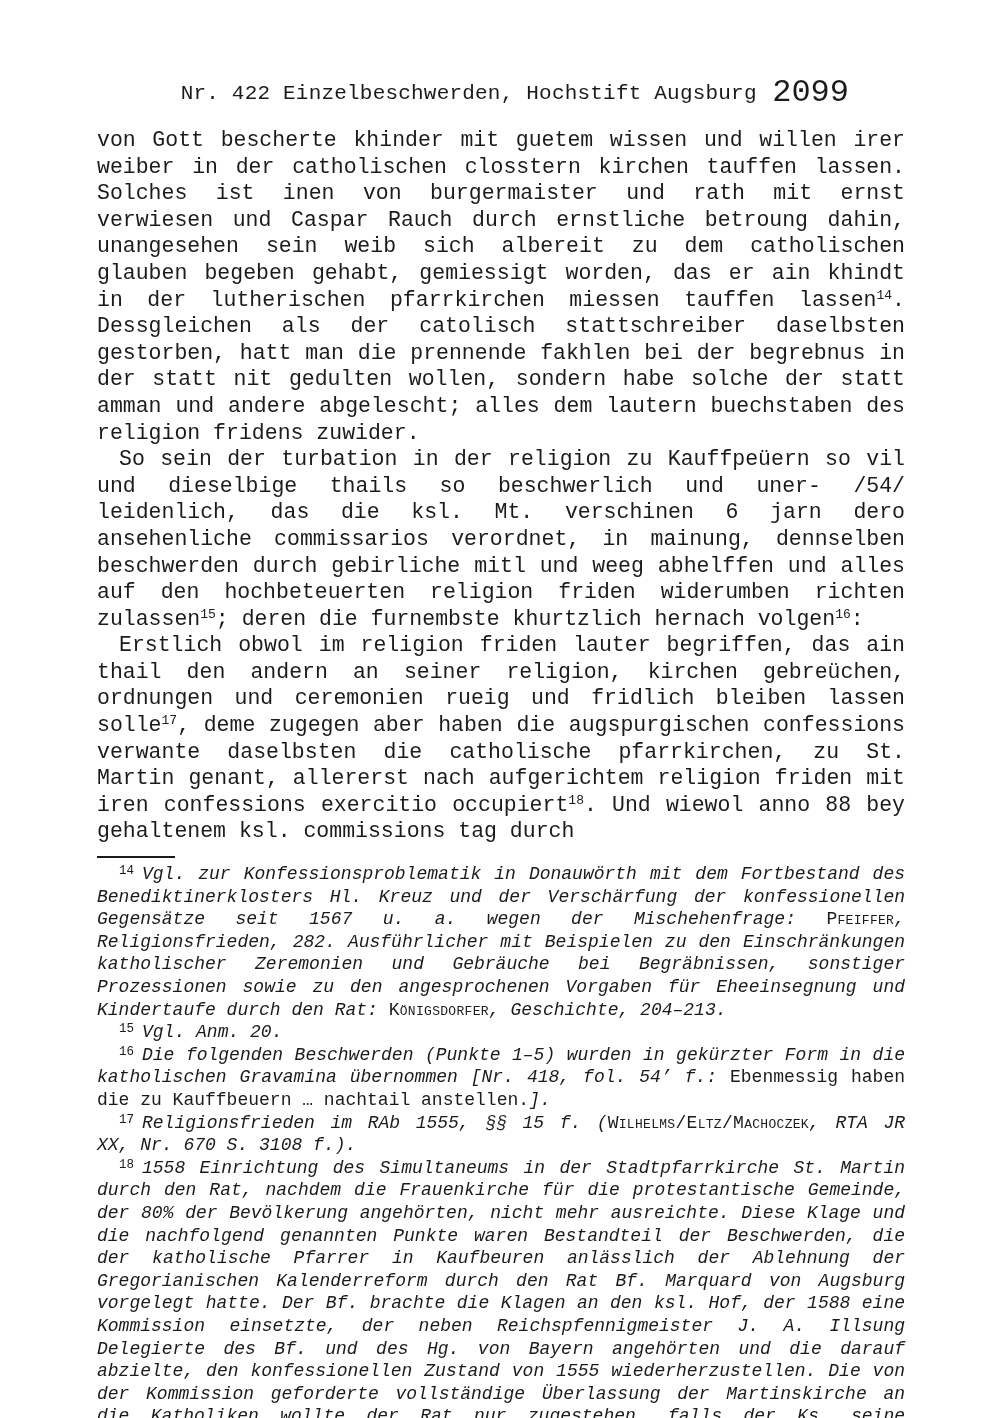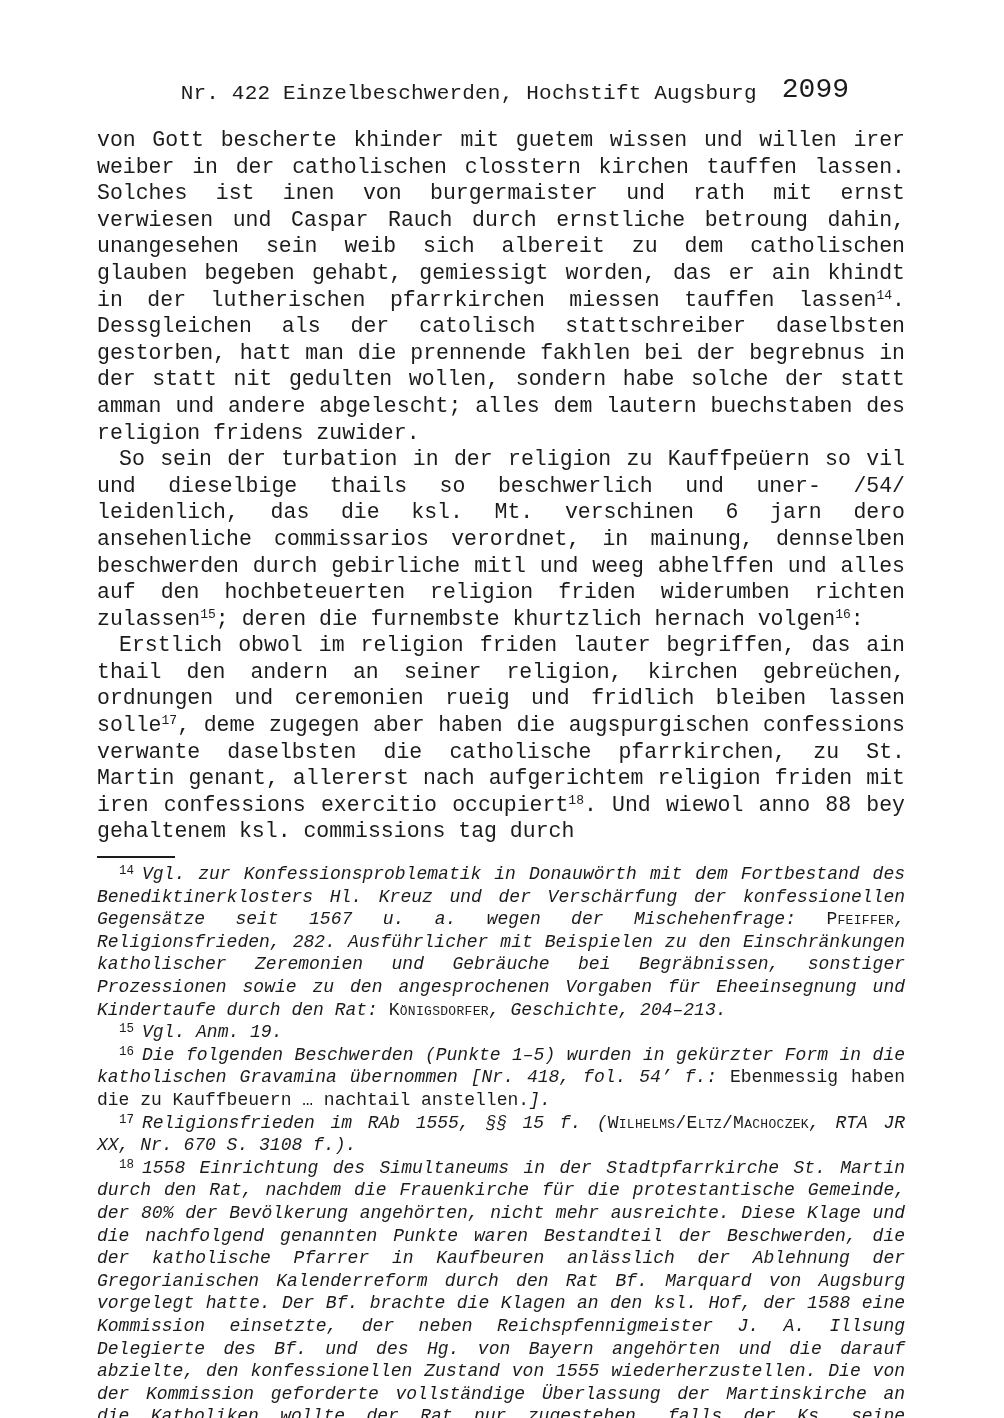--- a/index.html
+++ b/index.html
@@ -30,21 +30,21 @@
     left: 46%;
     transform: translateX(-50%);
     top: 2px;
     white-space: nowrap;
     letter-spacing: 0.2px;
   }
   .page-number {
     position: absolute;
     right: 56px;
     top: -6px;
-    font-size: 28px;
+    font-size: 32px;
   }
   .body-text {
     margin-top: 19px;
     font-size: 21.5px;
     line-height: 26.6px;
     text-align: justify;
   }
   .body-par { margin: 0; }
   .body-par.indent { text-indent: 22px; }
   sup.fnref {
@@ -92,18 +92,18 @@
   <div class="body-text">
       <p class="body-par"><span>von Gott bescherte khinder mit guetem wissen und willen irer weiber in der catholischen closstern kirchen tauffen lassen. Solches ist inen von burgermaister und rath mit ernst verwiesen und Caspar Rauch durch ernstliche betroung dahin, unangesehen sein weib sich albereit zu dem catholischen glauben begeben gehabt, gemiessigt worden, das er ain khindt in der lutherischen pfarrkirchen miessen tauffen lassen</span><sup class="fnref">14</sup><span>. Dessgleichen als der catolisch stattschreiber daselbsten gestorben, hatt man die prennende fakhlen bei der begrebnus in der statt nit gedulten wollen, sondern habe solche der statt amman und andere abgelescht; alles dem lautern buechstaben des religion fridens zuwider.</span></p>
       <p class="body-par indent"><span>So sein der turbation in der religion zu Kauffpeüern so vil und dieselbige thails so beschwerlich und uner- /54/ leidenlich, das die ksl. Mt. verschinen 6 jarn dero ansehenliche commissarios verordnet, in mainung, dennselben beschwerden durch gebirliche mitl und weeg abhelffen und alles auf den hochbeteuerten religion friden widerumben richten zulassen</span><sup class="fnref">15</sup><span>; deren die furnembste khurtzlich hernach volgen</span><sup class="fnref">16</sup><span>:</span></p>
       <p class="body-par indent"><span>Erstlich obwol im religion friden lauter begriffen, das ain thail den andern an seiner religion, kirchen gebreüchen, ordnungen und ceremonien rueig und fridlich bleiben lassen solle</span><sup class="fnref">17</sup><span>, deme zugegen aber haben die augspurgischen confessions verwante daselbsten die catholische pfarrkirchen, zu St. Martin genant, allererst nach aufgerichtem religion friden mit iren confessions exercitio occupiert</span><sup class="fnref">18</sup><span>. Und wiewol anno 88 bey gehaltenem ksl. commissions tag durch</span></p>
     </div>
 
   <hr class="footnote-rule">
 
   <div class="footnotes">
       <p class="footnote"><sup class="fn-num">14</sup><span class="it">Vgl. zur Konfessionsproblematik in Donauwörth mit dem Fortbestand des Benediktinerklosters Hl. Kreuz und der Verschärfung der konfessionellen Gegensätze seit 1567 u. a. wegen der Mischehenfrage: </span><span class="sc">Pfeiffer</span><span class="it">, Religionsfrieden, 282. Ausführlicher mit Beispielen zu den Einschränkungen katholischer Zeremonien und Gebräuche bei Begräbnissen, sonstiger Prozessionen sowie zu den angesprochenen Vorgaben für Eheeinsegnung und Kindertaufe durch den Rat: </span><span class="sc">Königsdorfer</span><span class="it">, Geschichte, 204–213.</span></p>
-      <p class="footnote"><sup class="fn-num">15</sup><span class="it">Vgl. Anm. 19.</span></p>
+      <p class="footnote"><sup class="fn-num">15</sup><span class="it">Vgl. Anm. 20.</span></p>
       <p class="footnote"><sup class="fn-num">16</sup><span class="it">Die folgenden Beschwerden (Punkte 1–5) wurden in gekürzter Form in die katholischen Gravamina übernommen [Nr. 418, fol. 54’ f.: </span><span class="rm">Ebenmessig haben die zu Kauffbeuern … nachtail anstellen.</span><span class="it">].</span></p>
       <p class="footnote"><sup class="fn-num">17</sup><span class="it">Religionsfrieden im RAb 1555, §§ 15 f. (</span><span class="sc">Wilhelms/Eltz/Machoczek</span><span class="it">, RTA JR XX, Nr. 670 S. 3108 f.).</span></p>
       <p class="footnote"><sup class="fn-num">18</sup><span class="it">1558 Einrichtung des Simultaneums in der Stadtpfarrkirche St. Martin durch den Rat, nachdem die Frauenkirche für die protestantische Gemeinde, der 80% der Bevölkerung angehörten, nicht mehr ausreichte. Diese Klage und die nachfolgend genannten Punkte waren Bestandteil der Beschwerden, die der katholische Pfarrer in Kaufbeuren anlässlich der Ablehnung der Gregorianischen Kalenderreform durch den Rat Bf. Marquard von Augsburg vorgelegt hatte. Der Bf. brachte die Klagen an den ksl. Hof, der 1588 eine Kommission einsetzte, der neben Reichspfennigmeister J. A. Illsung Delegierte des Bf. und des Hg. von Bayern angehörten und die darauf abzielte, den konfessionellen Zustand von 1555 wiederherzustellen. Die von der Kommission geforderte vollständige Überlassung der Martinskirche an die Katholiken wollte der Rat nur zugestehen, falls der Ks. seine Verteidigungsschrift nicht akzeptieren würde. Diese wurde mit Interzessionsschreiben benachbarter protestantischer Ff. nach Prag geschickt, wo die Angelegenheit trotz weiterer Aktivitäten Hg. Wilhelms von Bayern nicht abschließend erörtert wurde (</span><span class="sc">Ehrenpreis</span><span class="it">, Gerichtsbarkeit, 213 f.; </span><span class="sc">Alt</span><span class="it">, Reformation, 100–104; </span><span class="sc">Dieter</span><span class="it">, Gegeneinander, 41–44; umfassend: </span><span class="sc">Stieve</span><span class="it">, Reichsstadt, 35–62).</span></p>
     </div>
 </div>
 
 </body></html>

